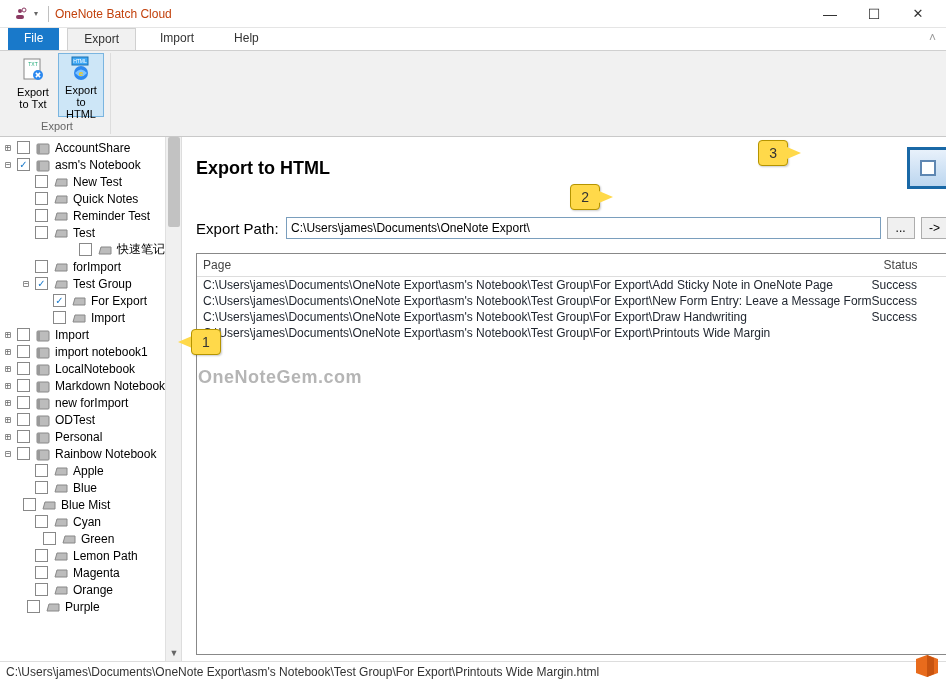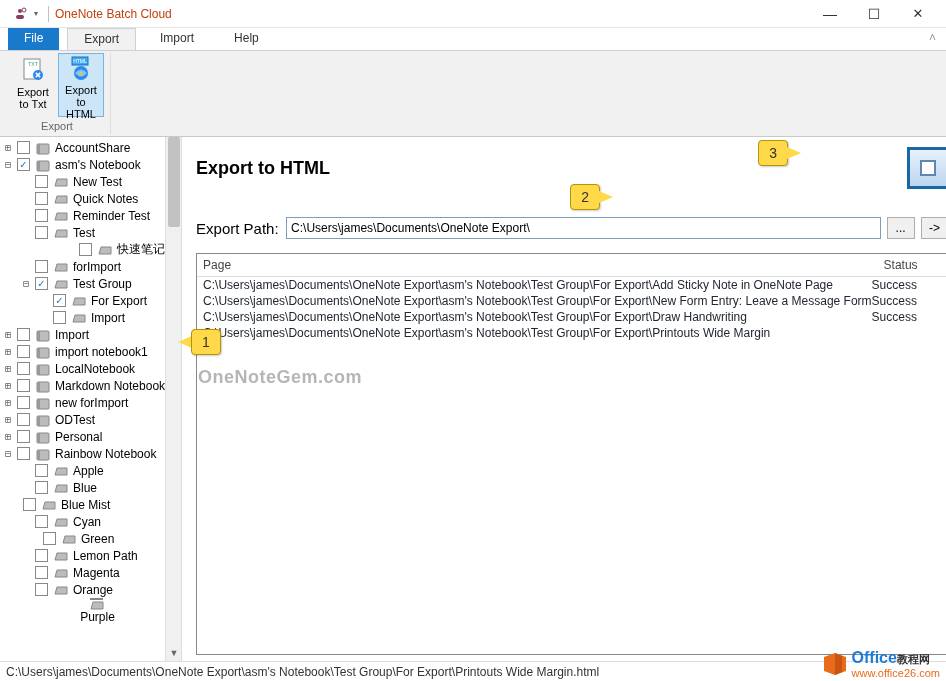--- a/index.html
+++ b/index.html
@@ -416,21 +416,21 @@
         <div class="node" style="padding-left: 20px;">
           <span class="exp"></span>
           <span class="chk"></span>
           <span class="nbicon">
             <svg width="14" height="10" viewBox="0 0 14 10">
               <path d="M1 9 L3 2 L13 2 L13 9 Z" fill="#bcbcbc" stroke="#888"></path>
             </svg>
           </span>
           <span class="lbl">Orange</span>
         </div>
-        <div class="node" style="padding-left: 28px; flex-direction: column;">
+        <div class="node" style="padding-left: 12px;">
           <span class="exp"></span>
           <span class="chk"></span>
           <span class="nbicon">
             <svg width="14" height="10" viewBox="0 0 14 10">
               <path d="M1 9 L3 2 L13 2 L13 9 Z" fill="#bcbcbc" stroke="#888"></path>
             </svg>
           </span>
           <span class="lbl">Purple</span>
         </div>
       </div>
@@ -501,17 +501,13 @@
   <div class="bubble">1</div>
 </div>
 
 <div class="watermark" style="left:198px; top:343px;">OneNoteGem.com</div>
 
 <div class="brand-logo">
   <svg width="26" height="26" viewBox="0 0 26 26">
       <polygon points="13,2 24,6 24,20 13,24 2,20 2,6" fill="#e86b1c"></polygon>
       <polygon points="13,2 20,5 20,21 13,24" fill="#c85410"></polygon>
     </svg>
-  <div>
-    <div><span class="big">Office</span><span style="color:#333;font-weight:bold;">教程网</span></div>
-    <div class="sub">www.office26.com</div>
-  </div>
 </div>
 
 </body></html>

